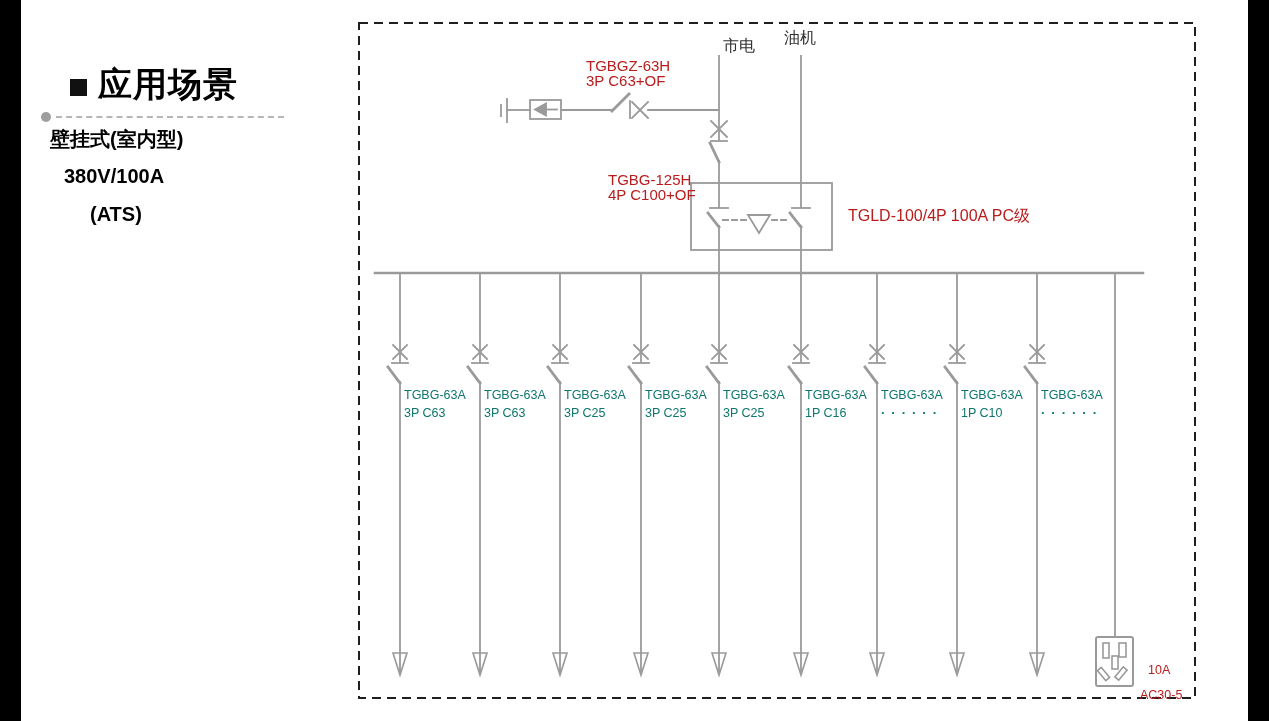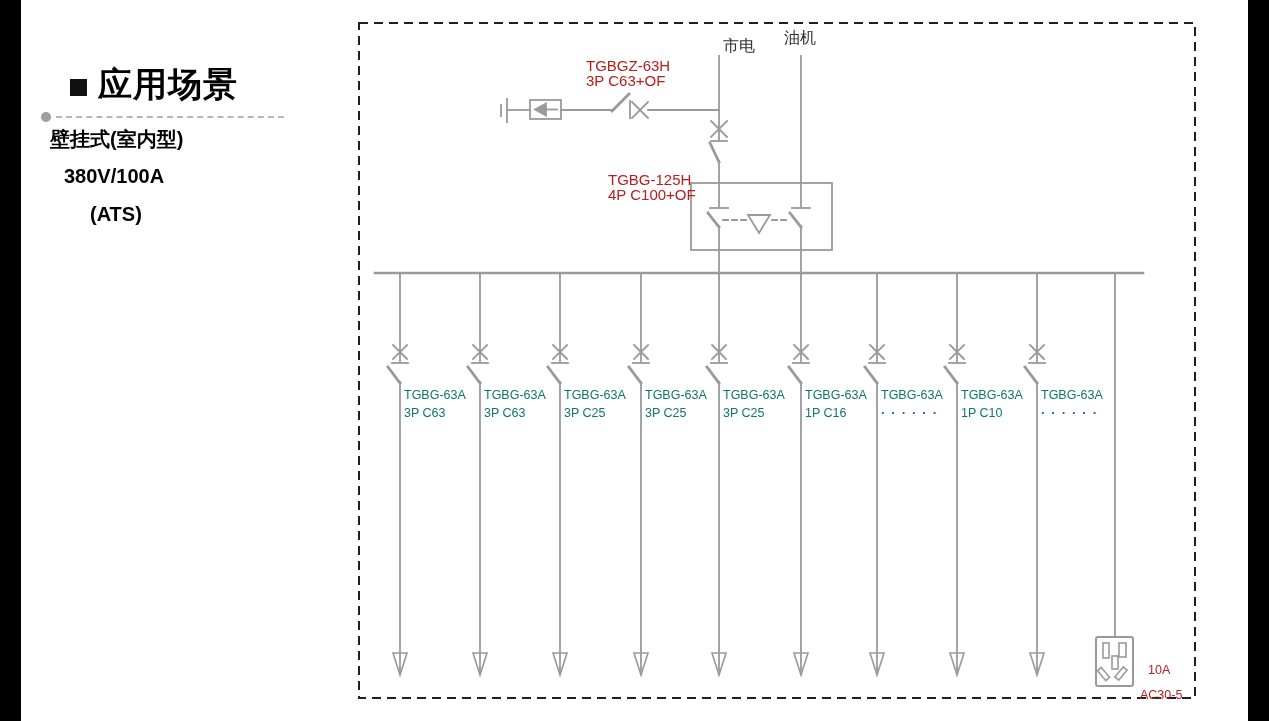--- a/index.html
+++ b/index.html
@@ -143,20 +143,21 @@
   <div class="dlbl brk-lbl" style="left:586px;top:58px;">
     <div>TGBGZ-63H</div>
     <div>3P C63+OF</div>
   </div>
 
   <div class="dlbl brk-lbl" style="left:608px;top:131px;margin-top:41px;">
     <div>TGBG-125H</div>
     <div>4P C100+OF</div>
   </div>
 
+  <div class="dlbl ats-lbl">TGLD-100/4P 100A PC级</div>
 
   <div class="feeder-label" style="left:404px;">
     <div>TGBG-63A</div>
     <div>3P C63</div>
   </div>
   <div class="feeder-label" style="left:484px;">
     <div>TGBG-63A</div>
     <div>3P C63</div>
   </div>
   <div class="feeder-label" style="left:564px;">

